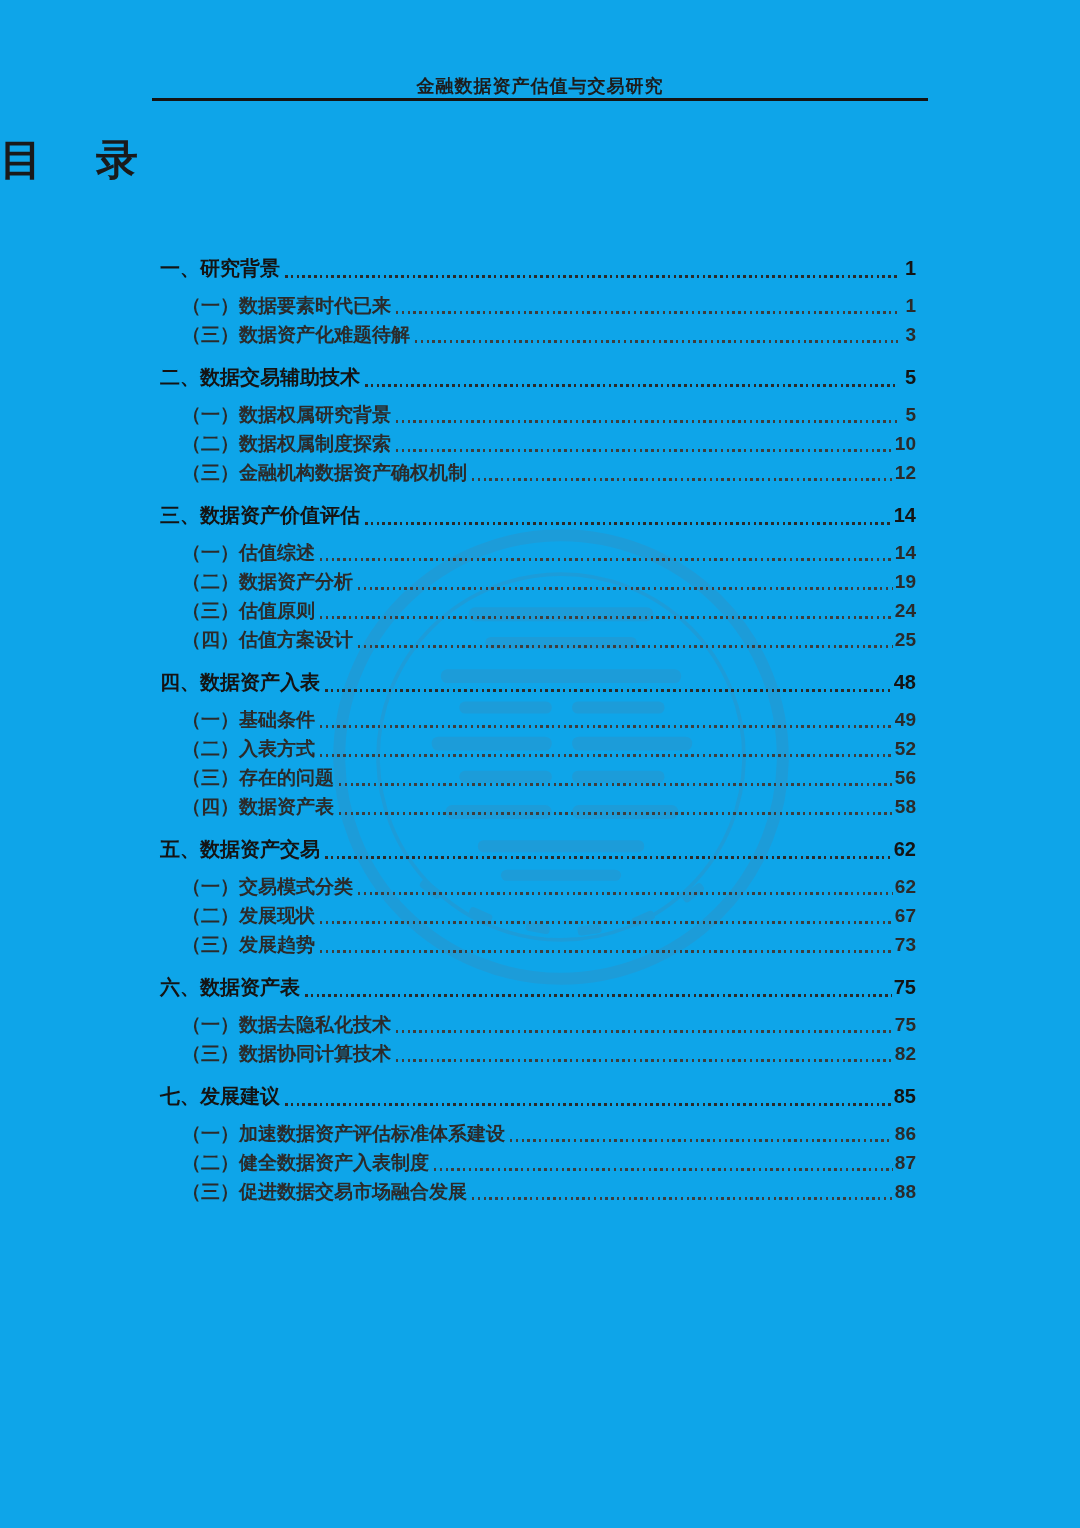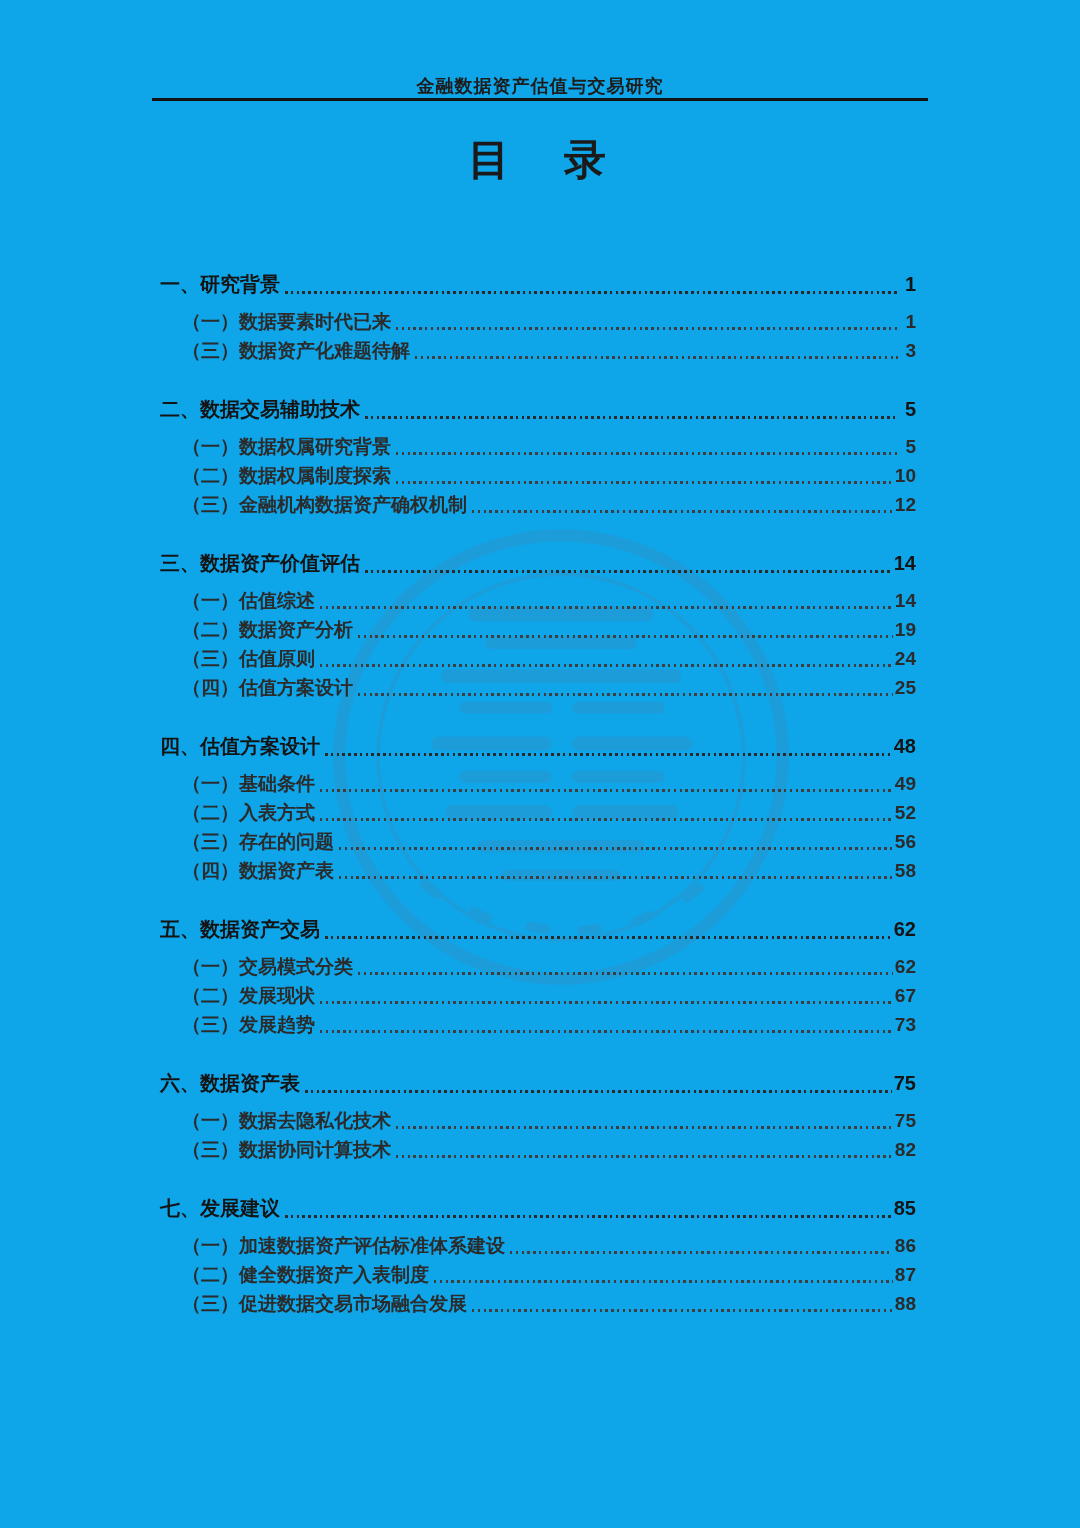--- a/index.html
+++ b/index.html
@@ -36,21 +36,21 @@
     height: 3px;
     background: #141414;
   }
   
   .page-title {
     position: absolute;
     top: 132px;
     left: 0;
     width: 100%;
     margin: 0;
-    text-align: center;
+    text-align: left;
     font-family: "Liberation Sans", sans-serif;
     font-size: 42px;
     font-weight: 700;
     letter-spacing: 6px;
     color: #1a1a1a;
   }
   
   .watermark {
     position: absolute;
     left: 330px;
@@ -68,21 +68,21 @@
     width: 756px;
     font-family: "Liberation Sans", sans-serif;
   }
   .toc-row {
     display: flex;
     align-items: baseline;
     line-height: 29px;
     white-space: nowrap;
   }
   .toc-row.level1 {
-    margin-top: 29px;
+    margin-top: 13px;
     line-height: 31px;
     font-weight: 700;
     font-size: 20px;
     color: #141414;
   }
   .toc-row.level2 {
     font-size: 19px;
     font-weight: 700;
     color: #2b2b2b;
     padding-left: 22px;
@@ -214,21 +214,21 @@
         <span class="toc-label">（三）估值原则</span>
         <span class="toc-dots"></span>
         <span class="toc-page">24</span>
       </div>
       <div class="toc-row level2">
         <span class="toc-label">（四）估值方案设计</span>
         <span class="toc-dots"></span>
         <span class="toc-page">25</span>
       </div>
       <div class="toc-row level1">
-        <span class="toc-label">四、估值方案设计</span>
+        <span class="toc-label">四、数据资产入表</span>
         <span class="toc-dots"></span>
         <span class="toc-page">48</span>
       </div>
       <div class="toc-row level2 first">
         <span class="toc-label">（一）基础条件</span>
         <span class="toc-dots"></span>
         <span class="toc-page">49</span>
       </div>
       <div class="toc-row level2">
         <span class="toc-label">（二）入表方式</span>

